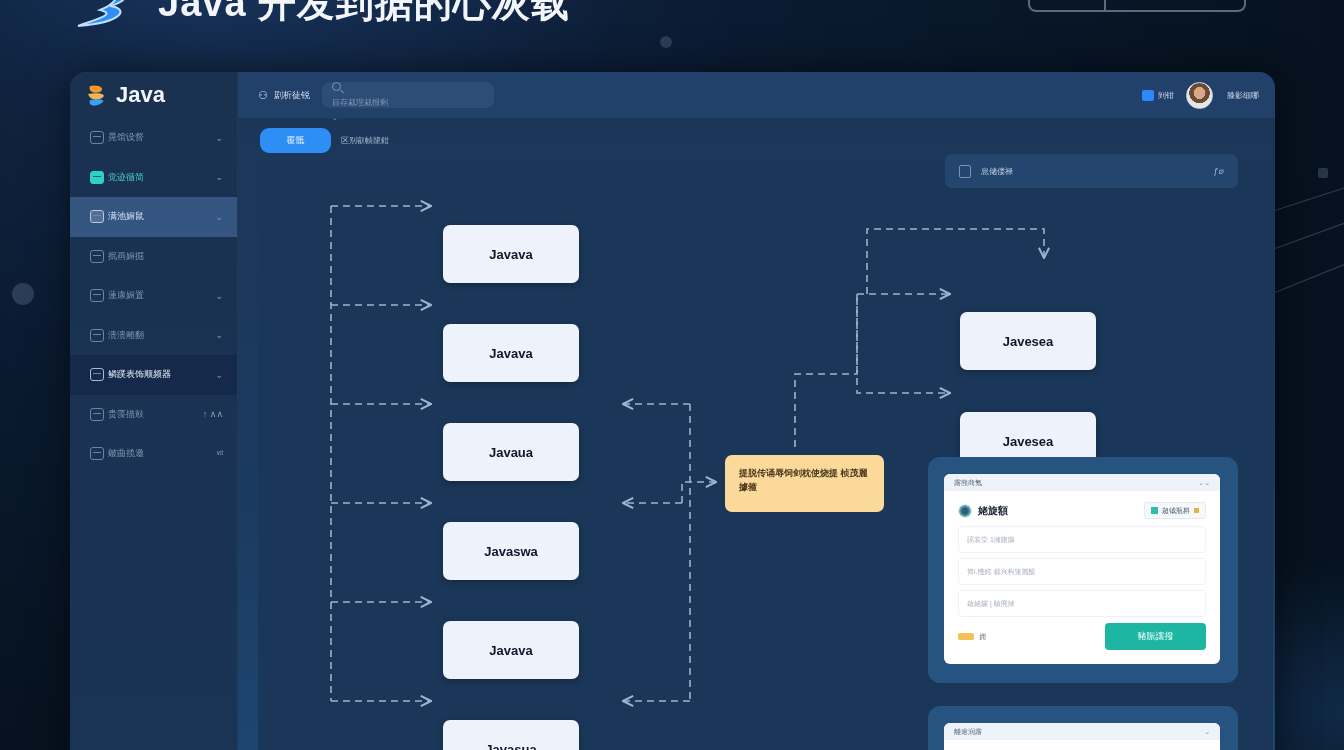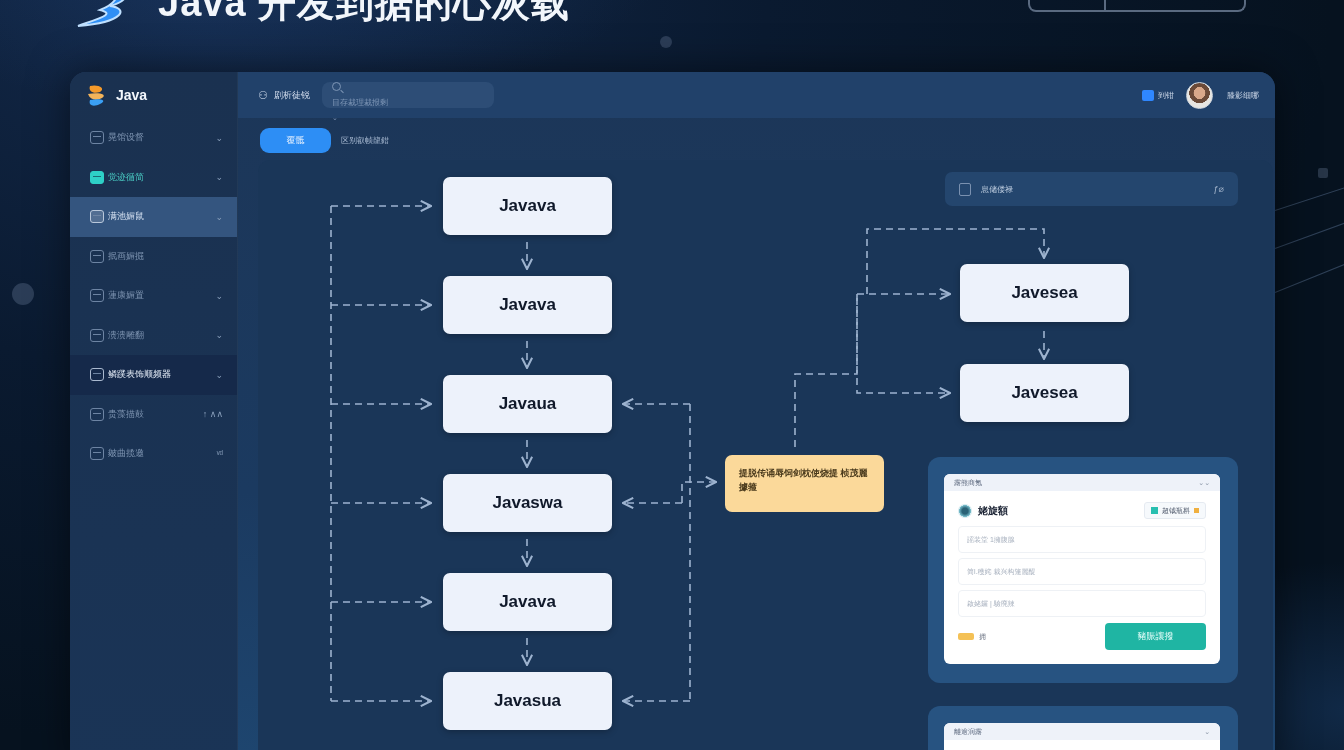--- a/index.html
+++ b/index.html
@@ -32,21 +32,21 @@
     background: linear-gradient(180deg, #1c3658 0%, #1b3a60 60%, #1e4670 100%);
     box-shadow: 0 0 40px rgba(0,0,0,0.5);
   }
   .sidebar {
     position: absolute; left: 0; top: 0; width: 168px; height: 100%;
     background: linear-gradient(180deg, #1a3150 0%, #1a3456 100%);
     border-right: 1px solid rgba(255,255,255,0.04);
   }
   .brand { height: 46px; display: flex; align-items: center; padding-left: 14px; gap: 6px; }
   .brand-logo { width: 26px; height: 26px; }
-  .brand-name { font-size: 14px; font-weight: 700; color: #f3f7fc; }
+  .brand-name { font-size: 22px; font-weight: 700; color: #f3f7fc; }
   .nav-item {
     height: 39.5px; display: flex; align-items: center; padding: 0 14px 0 20px; gap: 4px;
     font-size: 9px; color: #7f95b2; cursor: pointer;
   }
   .nav-item .ico {
     width: 14px; height: 13px; border: 1.3px solid #6d84a3; border-radius: 3px; flex: 0 0 14px; position: relative;
   }
   .nav-item .ico::after { content: ""; position: absolute; left: 2px; right: 2px; top: 4px; height: 1px; background: #6d84a3; }
   .nav-item .label { flex: 1; white-space: nowrap; }
   .nav-item .chev { font-size: 9px; color: #8aa0bc; }
@@ -79,31 +79,32 @@
 
   .tabs { position: absolute; left: 190px; top: 56px; display: flex; align-items: center; gap: 10px; }
   .tab-active { width: 71px; height: 25px; border-radius: 9px; background: #2d8ef5; color: #eaf3ff; font-size: 9px; display: flex; align-items: center; justify-content: center; }
   .tab { font-size: 8px; color: #a9bbd3; }
 
   .canvas {
     position: absolute; left: 188px; top: 88px; width: 1015px; height: 620px;
     background: #1a3658; border-radius: 12px;
   }
   .node {
-    position: absolute; width: 169px; height: 58px; border-radius: 7px; background: #edf2fb;
-    color: #10192a; font-weight: 700; font-size: 17px; display: flex; align-items: center; justify-content: center;
+    position: absolute; width: 136px; height: 58px; border-radius: 7px; background: #edf2fb;
+    color: #10192a; font-weight: 700; font-size: 13px; display: flex; align-items: center; justify-content: center;
     box-shadow: 0 2px 6px rgba(0,0,0,0.25);
+    margin-top: 48px;
   }
   .note {
     position: absolute; left: 655px; top: 383px; width: 159px; height: 57px; border-radius: 7px; background: #fbd99a;
     color: #4a3a1c; font-size: 9px; font-weight: 700; padding: 12px 14px; line-height: 1.5;
   }
   svg.links { position: absolute; left: 0; top: 0; pointer-events: none; }
 
-  .side-panel { position: absolute; left: 875px; top: 100px; width: 293px; height: 34px; border-radius: 7px; background: #24466e; display: flex; align-items: center; padding: 0 14px; gap: 10px; font-size: 8px; color: #c2d1e3; }
+  .side-panel { position: absolute; left: 875px; top: 82px; width: 293px; height: 34px; border-radius: 7px; background: #24466e; display: flex; align-items: center; padding: 0 14px; gap: 10px; font-size: 8px; color: #c2d1e3; }
   .side-panel .pico { width: 12px; height: 13px; border: 1.2px solid #7a91b0; border-radius: 2px; }
   .side-panel .r { margin-left: auto; font-size: 9px; color: #a5b6cc; }
 
   .form-wrap { position: absolute; left: 858px; top: 385px; width: 310px; height: 226px; border-radius: 12px; background: #275381; }
   .form-card { position: absolute; left: 16px; top: 17px; width: 276px; height: 190px; border-radius: 6px; background: #ffffff; overflow: hidden; }
   .fc-head { height: 17px; background: #eef2f9; display: flex; align-items: center; padding: 0 10px; font-size: 7px; color: #5f6b80; }
   .fc-head .x { margin-left: auto; font-size: 7px; color: #8994a6; }
   .fc-title { display: flex; align-items: center; gap: 6px; padding: 9px 14px 0 14px; height: 30px; font-size: 10px; font-weight: 700; color: #1a2233; }
   .fc-title .logo { width: 14px; height: 14px; border-radius: 50%; background: radial-gradient(circle, #2a6276 30%, #7cc2d0 60%, #d6ebf0 61%); }
   .fc-title .badge { margin-left: auto; height: 17px; border-radius: 3px; border: 1px solid #e5eaf1; background: #f6f9fc; font-size: 7px; color: #4b5568; display: flex; align-items: center; gap: 4px; padding: 0 6px; font-weight: 400; }

